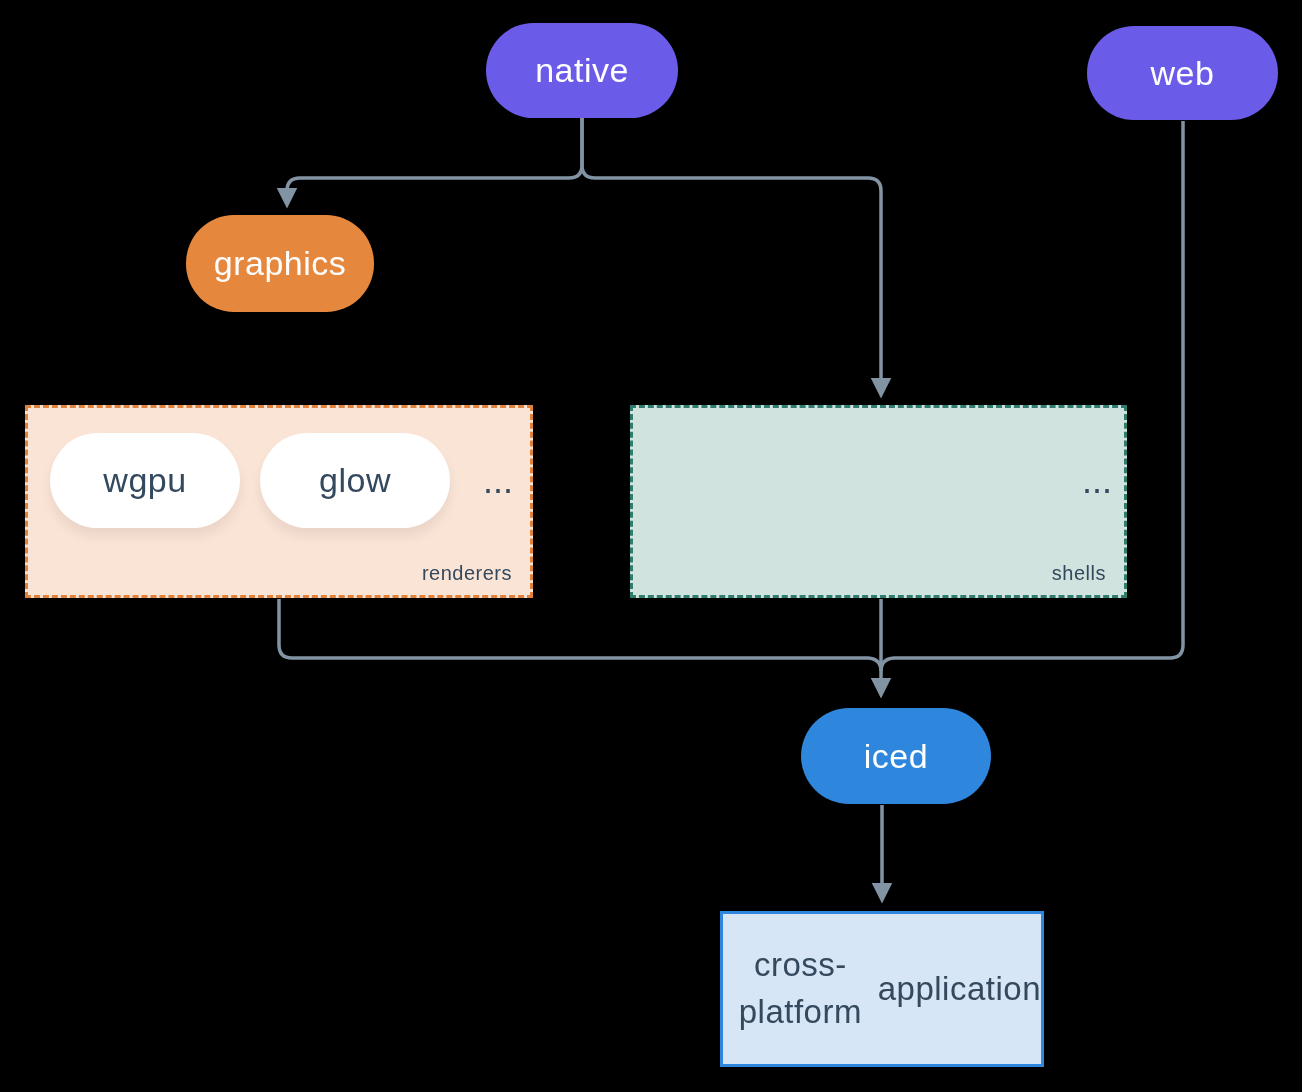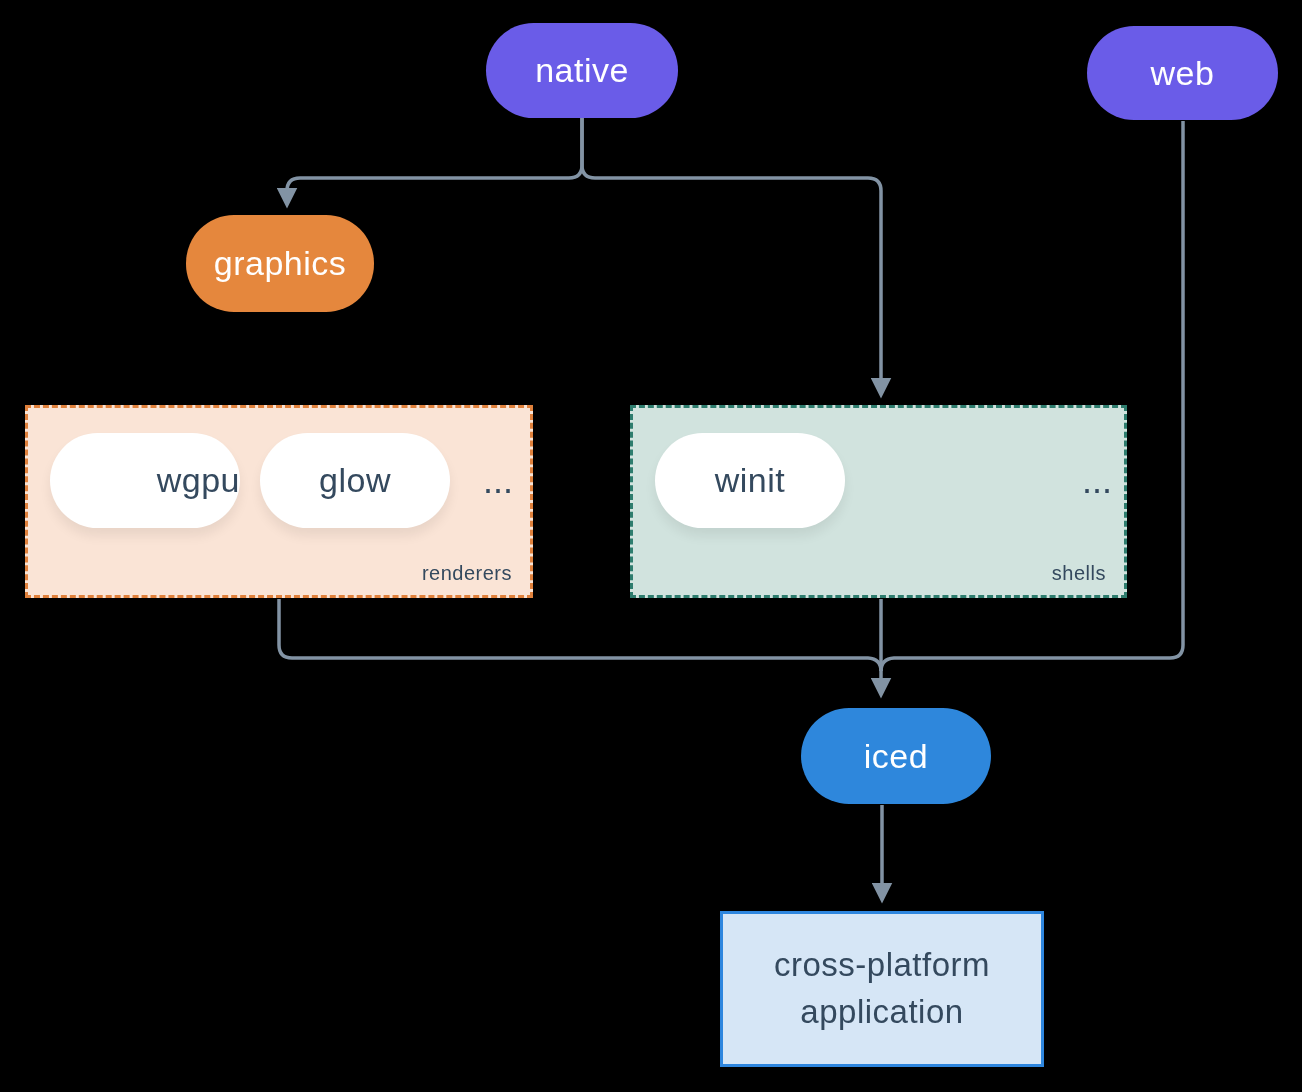--- a/index.html
+++ b/index.html
@@ -66,33 +66,33 @@
     position: absolute;
     top: 25px; height: 95px; width: 56px;
     display: flex; align-items: center; justify-content: center;
     font-size: 36px;
     color: var(--dark-text);
   }
   #node-native   { left: 486px; top: 23px;  width: 192px; height: 95px; }
   #node-web      { left: 1087px; top: 26px; width: 191px; height: 94px; }
   #node-graphics { left: 186px; top: 215px; width: 188px; height: 97px; }
   #node-iced     { left: 801px; top: 708px; width: 190px; height: 96px; }
-  #pill-wgpu   { left: 22px;  width: 190px; justify-content: flex-end; }
+  #pill-wgpu   { left: 22px;  width: 190px; }
   #pill-glow   { left: 232px; width: 190px; }
   #renderers-ellipsis { left: 442px; }
   #pill-winit  { left: 22px;  width: 190px; }
   #pill-glutin { left: 240px; width: 184px; }
   #shells-ellipsis { left: 436px; }
   #node-application {
     position: absolute;
     left: 720px; top: 911px; width: 324px; height: 156px;
     box-sizing: border-box;
     background: var(--app-fill);
     border: 3px solid var(--app-border);
-    display: flex; flex-direction: column;
+    display: flex; flex-direction: row;
     align-items: center; justify-content: center;
     font-size: 33px; line-height: 1.42;
     color: var(--dark-text);
     letter-spacing: 0.5px;
     text-align: center;
   }
 </style>
 </head>
 <body>
 
@@ -129,23 +129,20 @@
       <span>wgpu</span>
     </div>
     <div class="pill white inner-pill" id="pill-glow">
       <span>glow</span>
     </div>
     <div class="ellipsis" id="renderers-ellipsis">...</div>
     <div class="group-label">renderers</div>
   </div>
 
   <div class="group shells">
-    <div class="pill white inner-pill" id="pill-winit">
-      <span>winit</span>
-    </div>
     <div class="ellipsis" id="shells-ellipsis">...</div>
     <div class="group-label">shells</div>
   </div>
 
   <div class="pill blue" id="node-iced">
     <span>iced</span>
   </div>
 
   <div id="node-application">
     <span>cross-platform</span>

